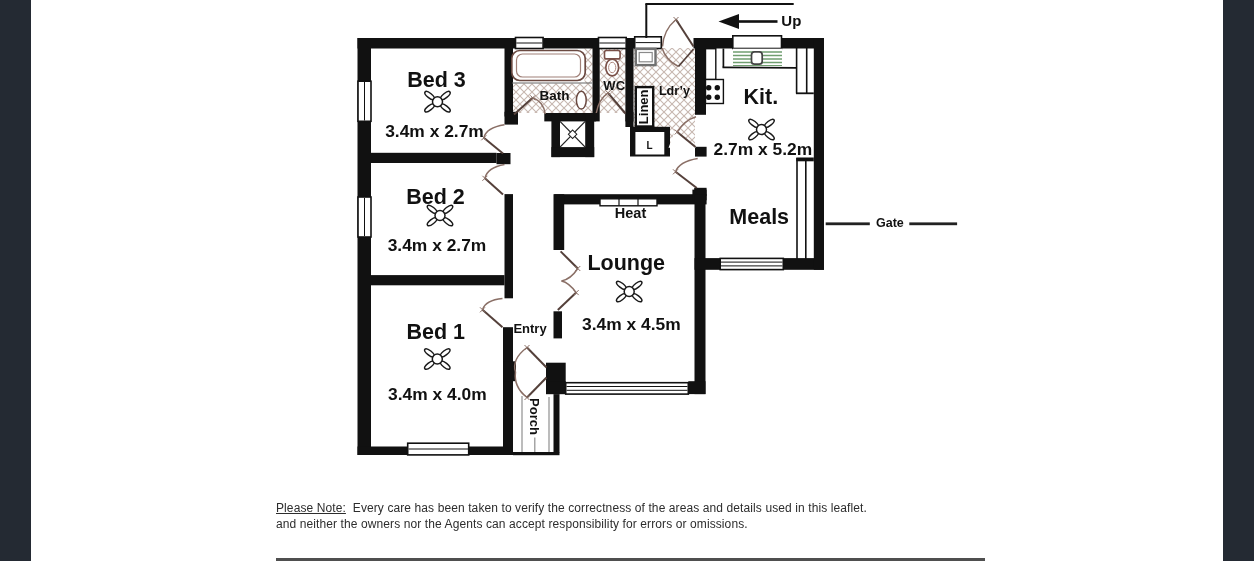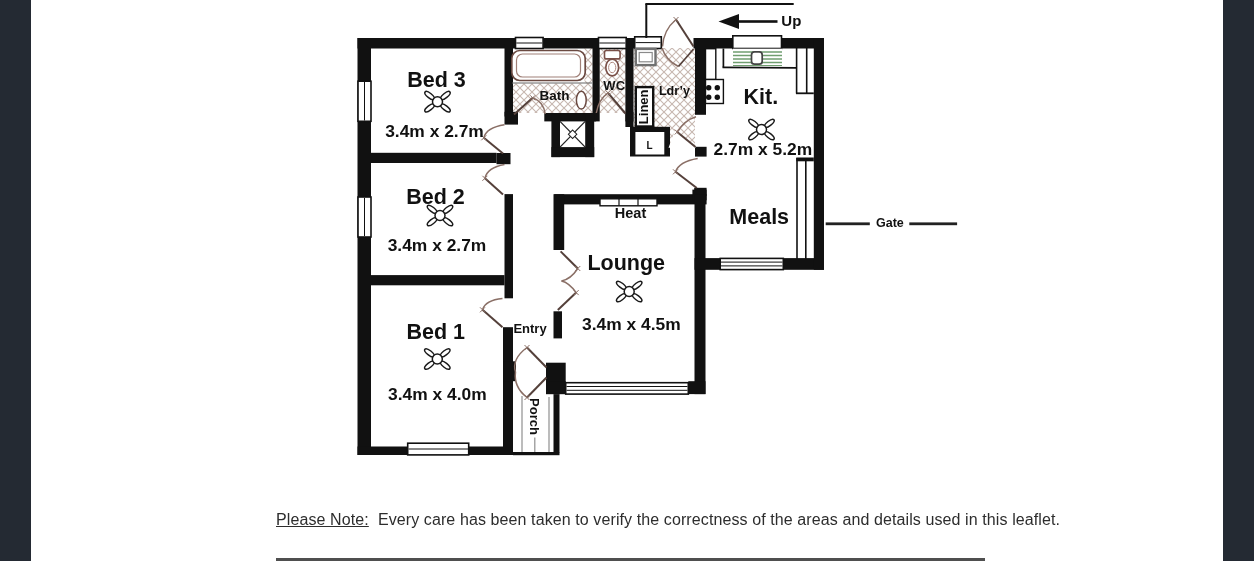--- a/index.html
+++ b/index.html
@@ -1,18 +1,18 @@
 <!DOCTYPE html>
 <html><head>
 <meta charset="utf-8">
 <style>
   html,body{margin:0;padding:0;background:#fff;}
   #page{position:relative;width:1254px;height:561px;background:#ffffff;overflow:hidden;
         font-family:"Liberation Sans", sans-serif;}
-  #note{position:absolute;left:276px;top:512px;font-size:16px;line-height:16.3px;
+  #note{position:absolute;left:276px;top:500px;font-size:12px;line-height:16.3px;
         color:#2d2d2d;letter-spacing:0.1px;white-space:nowrap;}
 </style>
 </head>
 <body>
 <div id="page">
 
   <div style="position:absolute;left:0;top:0;width:31px;height:561px;background:#242a33;"></div>
 
   <div style="position:absolute;left:1223px;top:0;width:31px;height:561px;background:#242a33;"></div>
 
@@ -375,16 +375,17 @@
 
     <text x="674.4" y="95.4" text-anchor="middle" font-size="12.5" font-weight="bold" fill="#111">Ldr’y</text>
 
     <text x="530" y="332.8" text-anchor="middle" font-size="13" font-weight="bold" fill="#111">Entry</text>
 
     <text x="533.5" y="416.5" transform="rotate(90 533.5 416.5)" text-anchor="middle" font-size="13" font-weight="bold" fill="#111" dominant-baseline="middle">Porch</text>
   </svg>
 
   <div id="note">
     <div><span style="text-decoration:underline;">Please Note:</span>&nbsp;&nbsp;Every care has been taken to verify the correctness of the areas and details used in this leaflet.</div>
+    <div>and neither the owners nor the Agents can accept responsibility for errors or omissions.</div>
   </div>
 
   <div style="position:absolute;left:276px;top:558px;width:709px;height:3px;background:#4f4f4f;"></div>
 </div>
 
 </body></html>

